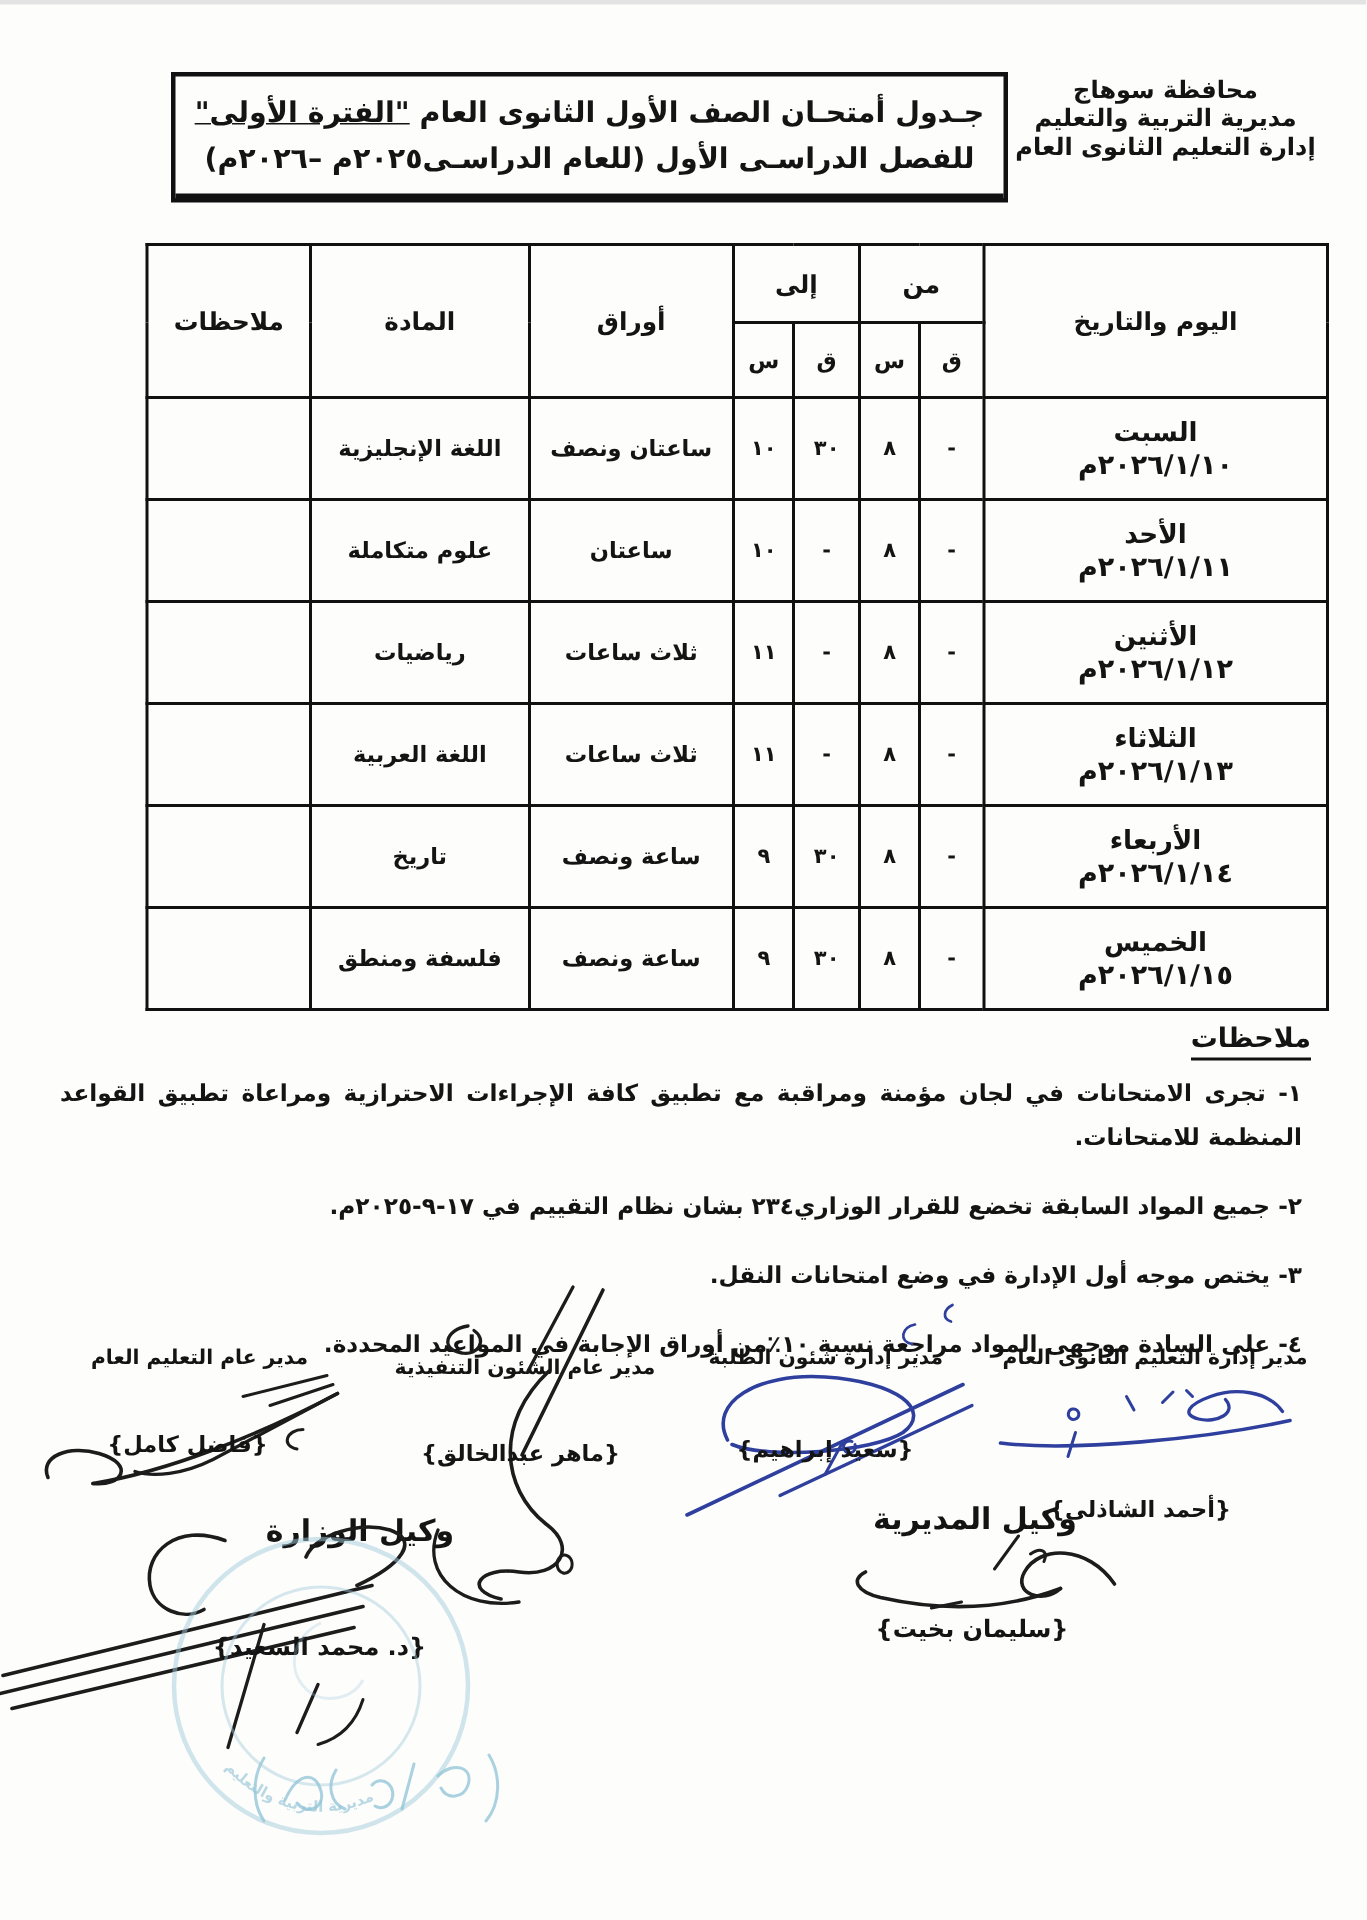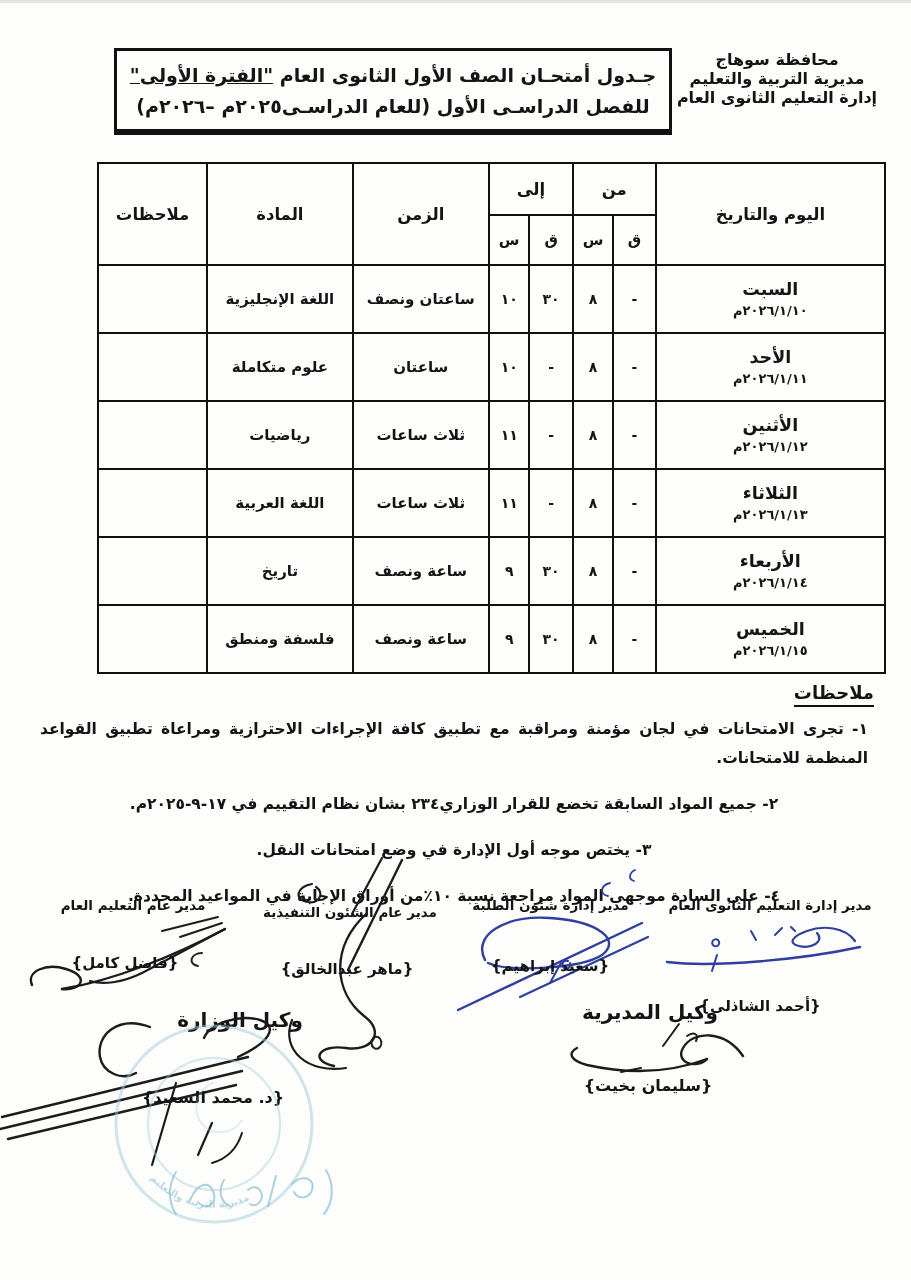--- a/index.html
+++ b/index.html
@@ -26,27 +26,27 @@
   .sched th,.sched td{border:2.6px solid #111;padding:0;text-align:center;vertical-align:middle;
        font-weight:700;background:#fdfdfc;}
   .sched thead tr:first-child{height:52px;}
   .sched thead tr:last-child{height:50px;}
   .sched tbody tr{height:68px;}
   .h-main{font-size:16.5px;}
   .h-sub{font-size:15px;}
   .cell-num{font-size:14px;}
   .cell-dur,.cell-subj{font-size:15px;}
   .day-name{font-size:17.5px;line-height:24px;}
-  .day-date{font-size:13px;line-height:20px;}
+  .day-date{font-size:18px;line-height:20px;}
 
   
   .notes{top:682px;left:40px;width:846px;font-size:15.5px;}
   .notes-title{text-align:right;margin:0 12px 12px 0;font-size:18px;}
   .notes-title span{border-bottom:2.5px solid #111;padding-bottom:2px;}
-  .notes p{margin:0 18px 17px 0;line-height:29px;text-align:center;}
+  .notes p{margin:0 18px 17px 0;line-height:29px;text-align:right;}
   .notes p.justify{text-align:justify;}
 
   
   .sig-title{font-size:13.5px;text-align:center;}
   .sig-name{font-size:15px;text-align:center;}
   .sig-title-big{font-size:20px;text-align:center;}
   .sig-name-big{font-size:16px;text-align:center;}
   svg.sig{pointer-events:none;}
   .ink-black{stroke:#1c1c1c;}
   .ink-blue{stroke:#2e3f9e;}
@@ -85,21 +85,21 @@
         <col style="width:40px">
         <col style="width:135px">
       <col style="width:144px">
         <col style="width:108px">
     </colgroup>
     <thead>
       <tr>
         <th rowspan="2" class="h-main">اليوم والتاريخ</th>
         <th colspan="2" class="h-main">من</th>
         <th colspan="2" class="h-main">إلى</th>
-        <th rowspan="2" class="h-main">الزمن</th>
+        <th rowspan="2" class="h-main">أوراق</th>
         <th rowspan="2" class="h-main">المادة</th>
         <th rowspan="2" class="h-main">ملاحظات</th>
       </tr>
       <tr>
         <th class="h-sub">ق</th>
         <th class="h-sub">س</th>
         <th class="h-sub">ق</th>
         <th class="h-sub">س</th>
       </tr>
     </thead>

